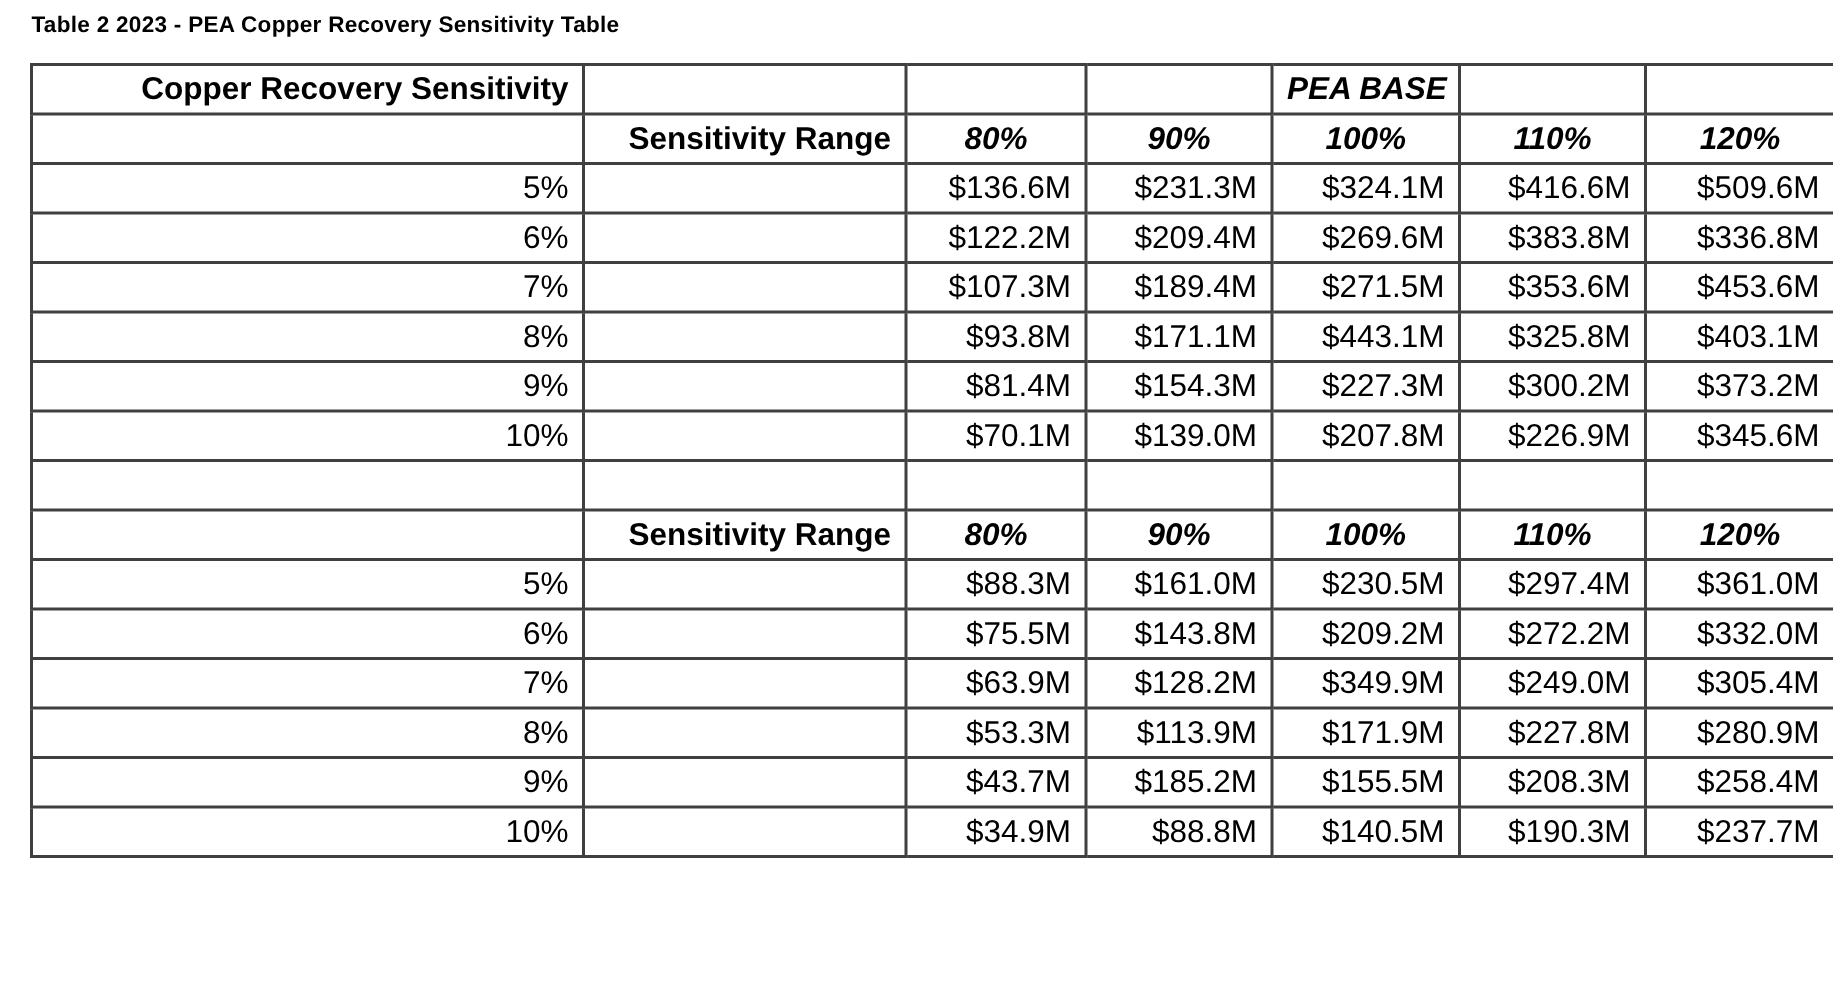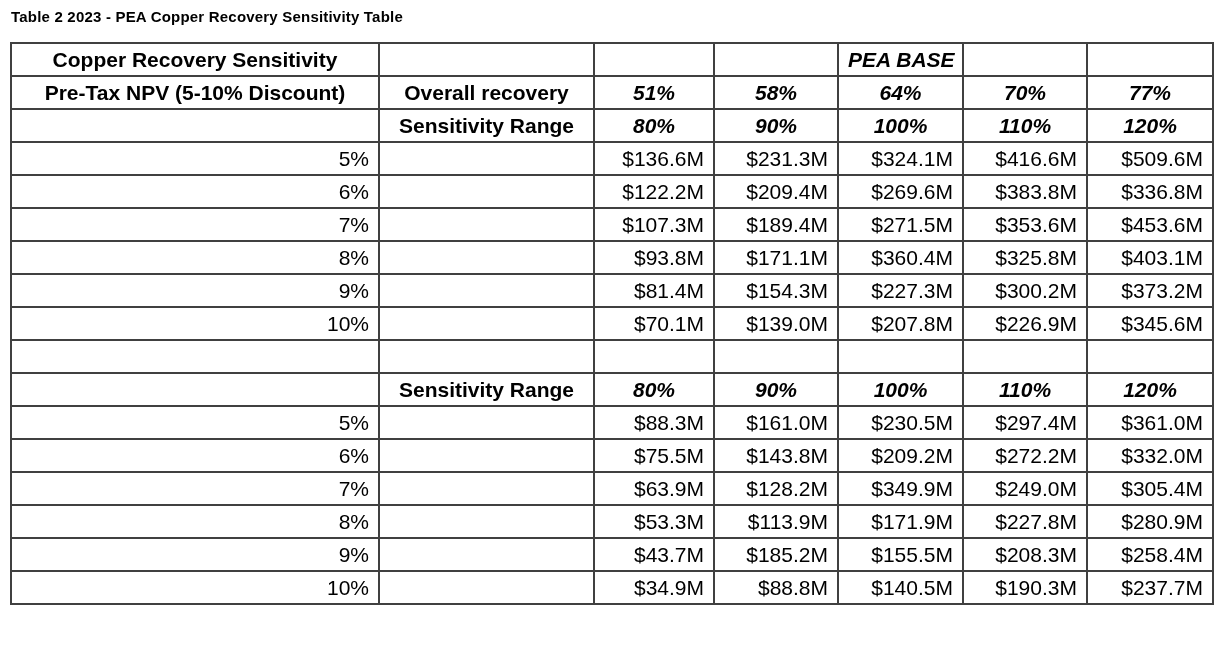--- a/index.html
+++ b/index.html
@@ -2,21 +2,21 @@
 <html><head>
 <meta charset="utf-8">
 <style>
   html, body { margin: 0; padding: 0; background: #ffffff; }
   body {
     width: 1222px; height: 666px;
     font-family: "Liberation Sans", "DejaVu Sans", sans-serif;
     color: #000000;
     overflow: hidden;
   }
-  .page { padding: 6px 10px 0 10px; }
+  .page { padding: 6px 10px 0 20px; }
   .doc-title {
     font-size: 15px;
     font-weight: bold;
     color: #000000;
     padding: 2px 0 0 1px;
     margin-bottom: 17px;
     letter-spacing: 0.2px;
   }
   table.sens {
     border-collapse: collapse;
@@ -26,21 +26,21 @@
   table.sens td {
     border: 2px solid #404040;
     height: 31px;
     font-size: 21px;
     padding: 0 9px;
     white-space: nowrap;
     overflow: hidden;
     vertical-align: middle;
   }
   td.b { font-weight: bold; }
-  td.l { text-align: center; }
+  td.l { text-align: right; }
   td.c { text-align: center; padding: 0 4px; font-style: italic; }
   td.r { text-align: right; }
 </style>
 </head>
 <body>
 
 <div class="page">
   <div class="doc-title">Table 2 2023 - PEA Copper Recovery Sensitivity Table</div>
 
   <table class="sens">
@@ -57,29 +57,20 @@
       <tr>
         <td class="b l">Copper Recovery Sensitivity</td>
         <td></td>
         <td></td>
         <td></td>
         <td class="b c">PEA BASE</td>
         <td></td>
         <td></td>
       </tr>
       <tr>
-        <td class="b l">Pre-Tax NPV (5-10% Discount)</td>
-        <td class="b l">Overall recovery</td>
-        <td class="b c">51%</td>
-        <td class="b c">58%</td>
-        <td class="b c">64%</td>
-        <td class="b c">70%</td>
-        <td class="b c">77%</td>
-      </tr>
-      <tr>
         <td></td>
         <td class="b l">Sensitivity Range</td>
         <td class="b c">80%</td>
         <td class="b c">90%</td>
         <td class="b c">100%</td>
         <td class="b c">110%</td>
         <td class="b c">120%</td>
       </tr>
 
       <tr>
@@ -107,21 +98,21 @@
         <td class="r">$189.4M</td>
         <td class="r">$271.5M</td>
         <td class="r">$353.6M</td>
         <td class="r">$453.6M</td>
       </tr>
       <tr>
         <td class="r">8%</td>
         <td></td>
         <td class="r">$93.8M</td>
         <td class="r">$171.1M</td>
-        <td class="r">$360.4M</td>
+        <td class="r">$443.1M</td>
         <td class="r">$325.8M</td>
         <td class="r">$403.1M</td>
       </tr>
       <tr>
         <td class="r">9%</td>
         <td></td>
         <td class="r">$81.4M</td>
         <td class="r">$154.3M</td>
         <td class="r">$227.3M</td>
         <td class="r">$300.2M</td>

